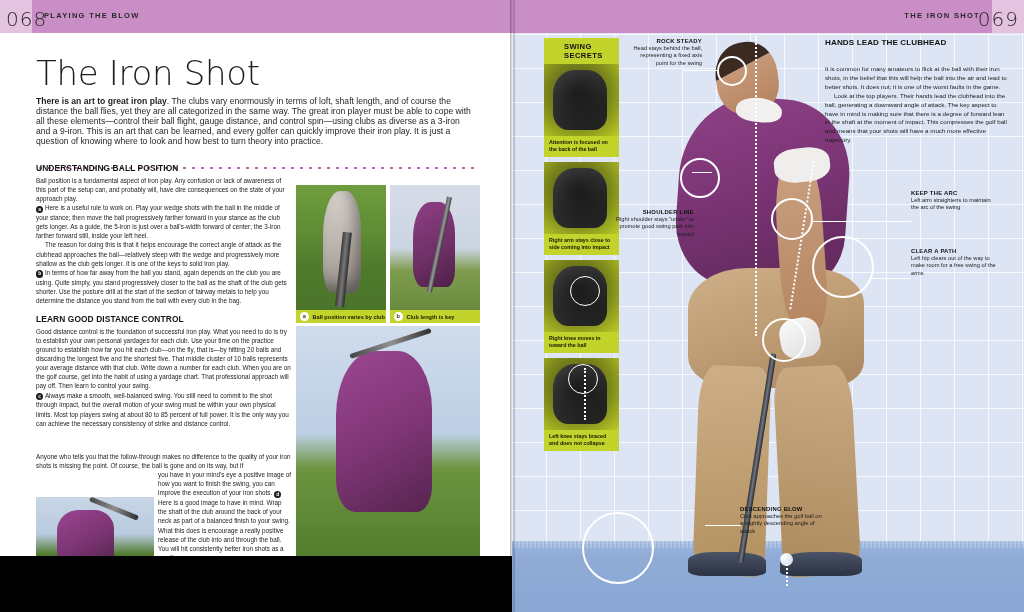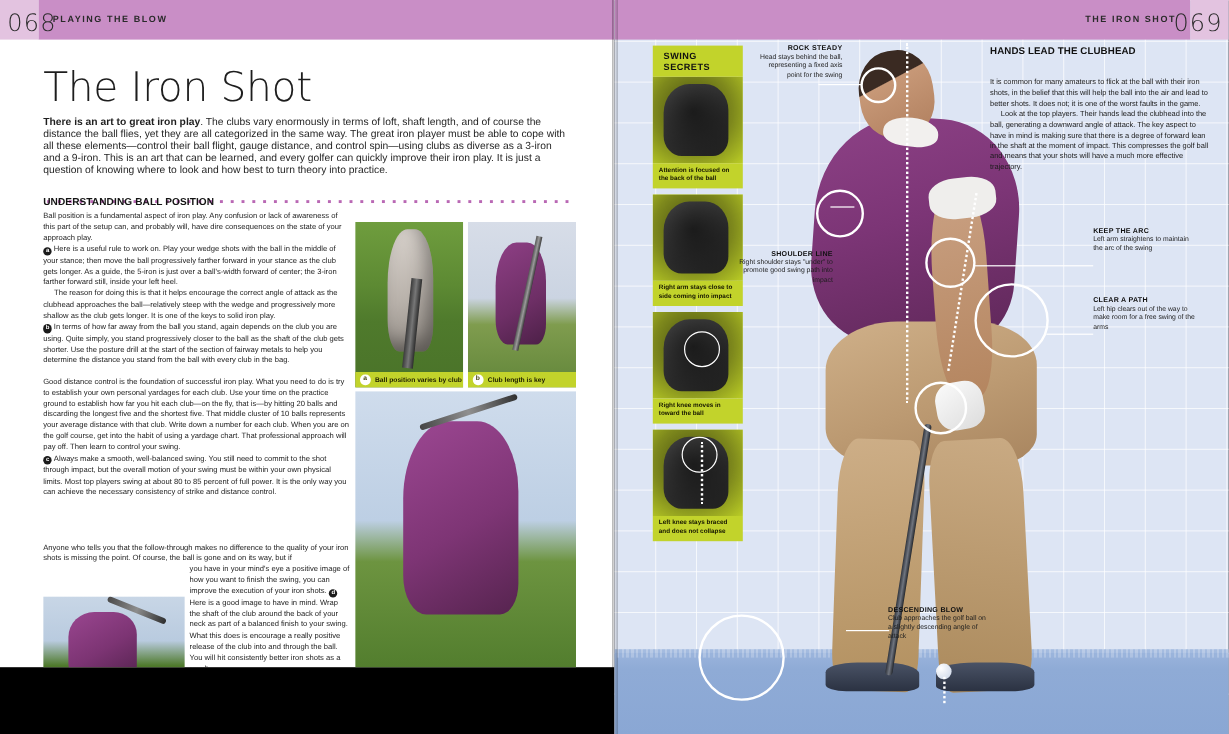--- a/index.html
+++ b/index.html
@@ -259,21 +259,21 @@
   .circ { position:absolute; border:2.2px solid #ffffff; border-radius:50%; }
   .dotline {
     position:absolute; width:0; border-left:2.4px dotted #ffffff;
   }
   .leader { position:absolute; height:0; border-top:1px solid #ffffff; }
 
   
   .secrets { position:absolute; left:32px; top:38px; width:75px; }
   .secrets-title {
     background:#c2d32b; color:#111; font-size:7.6px; font-weight:bold;
-    letter-spacing:.4px; padding:4px 5px 4px 9px;
+    letter-spacing:.4px; padding:4px 5px 4px 20px;
   }
   .sec-item { margin-bottom:5px; position:relative; }
   .sec-img { width:75px; height:72px; position:relative; overflow:hidden;
     background:#c2d32b; }
   .sec-img .ov {
     position:absolute; inset:0;
     background:radial-gradient(circle at 45% 40%, rgba(40,40,40,.78), rgba(90,90,90,.55) 55%, rgba(194,211,43,.15) 100%);
     mix-blend-mode:multiply;
   }
   .sec-img .fig {
@@ -342,20 +342,21 @@
     <div class="colA">
 
       <h3 class="sub">UNDERSTANDING BALL POSITION</h3>
       <p class="body">Ball position is a fundamental aspect of iron play. Any confusion or lack of awareness of this part of the setup can, and probably will, have dire consequences on the state of your approach play.</p>
       <p class="body"><span class="keyltr">a</span><span>Here is a useful rule to work on. Play your wedge shots with the ball in the middle of your stance; then move the ball progressively farther forward in your stance as the club gets longer. As a guide, the 5-iron is just over a ball's-width forward of center; the 3-iron farther forward still, inside your left heel.</span></p>
       <p class="body indent">The reason for doing this is that it helps encourage the correct angle of attack as the clubhead approaches the ball—relatively steep with the wedge and progressively more shallow as the club gets longer. It is one of the keys to solid iron play.</p>
       <p class="body"><span class="keyltr">b</span><span>In terms of how far away from the ball you stand, again depends on the club you are using. Quite simply, you stand progressively closer to the ball as the shaft of the club gets shorter. Use the posture drill at the start of the section of fairway metals to help you determine the distance you stand from the ball with every club in the bag.</span></p>
 
       <div class="sec-gap"></div>
 
+      <h3 class="sub">LEARN GOOD DISTANCE CONTROL</h3>
       <p class="body">Good distance control is the foundation of successful iron play. What you need to do is try to establish your own personal yardages for each club. Use your time on the practice ground to establish how far you hit each club—on the fly, that is—by hitting 20 balls and discarding the longest five and the shortest five. That middle cluster of 10 balls represents your average distance with that club. Write down a number for each club. When you are on the golf course, get into the habit of using a yardage chart. That professional approach will pay off. Then learn to control your swing.</p>
       <p class="body"><span class="keyltr">c</span><span>Always make a smooth, well-balanced swing. You still need to commit to the shot through impact, but the overall motion of your swing must be within your own physical limits. Most top players swing at about 80 to 85 percent of full power. It is the only way you can achieve the necessary consistency of strike and distance control.</span></p>
     </div>
 
     <div class="wrapsec">
       <p class="body">Anyone who tells you that the follow-through makes no difference to the quality of your iron shots is missing the point. Of course, the ball is gone and on its way, but if</p>
       <div class="floatbox"></div>
       <div class="wtxt">
         <span>you have in your mind's eye a positive image of how you want to finish the swing, you can improve the execution of your iron shots.</span>
         <span class="keyltr">d</span><span>Here is a good image to have in mind. Wrap the shaft of the club around the back of your neck as part of a balanced finish to your swing. What this does is encourage a really positive release of the club into and through the ball. You will hit consistently better iron shots as a result.</span>

